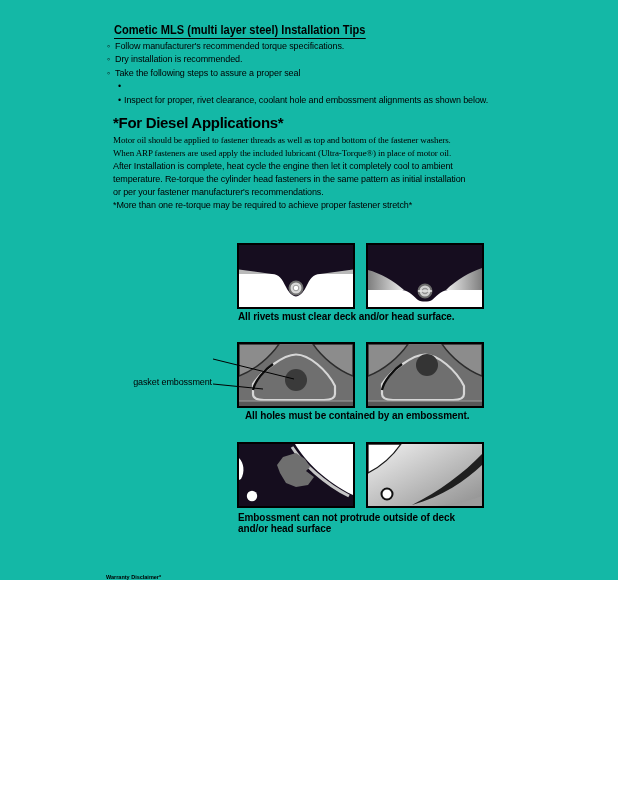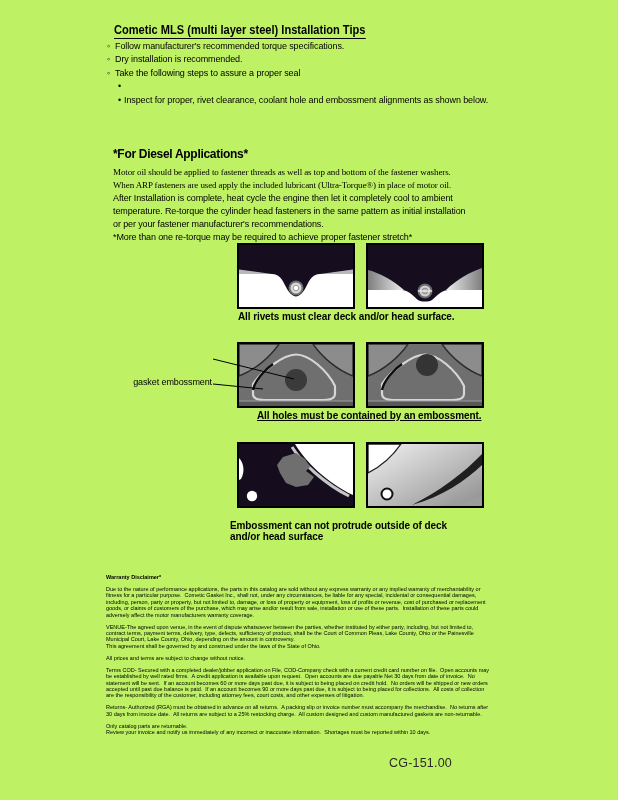--- a/index.html
+++ b/index.html
@@ -1,36 +1,36 @@
 <!DOCTYPE html>
 <html><head>
 <meta charset="utf-8">
 <style>
   html,body{margin:0;padding:0;background:#fff;}
   .page{
-    position:relative;width:618px;height:800px;background:#bef264;
+    position:relative;width:618px;height:580px;background:#14b8a6;
     font-family:"Liberation Sans", sans-serif;color:#000;overflow:hidden;
   }
   .abs{position:absolute;}
   
   .title-wrap{left:114px;top:20px;}
   .title-text{
     display:inline-block;font-size:13.5px;font-weight:700;white-space:pre;
     border-bottom:1.4px solid #000;padding-bottom:1px;
     transform:scaleX(0.82);transform-origin:left bottom;letter-spacing:0;
   }
   
   .bullets{left:107px;top:40px;font-size:9px;letter-spacing:-0.1px;}
   .bullet-row{display:flex;line-height:13.4px;white-space:pre;}
   .bullet-row .marker{width:8px;flex:none;}
   .bullet-row.sub{margin-left:11px;}
   .bullet-row.sub .marker{width:6px;}
   
   .diesel{left:113px;top:116px;font-size:9px;line-height:13px;letter-spacing:-0.12px;}
-  .diesel-heading{font-size:12px;font-weight:700;letter-spacing:-0.3px;line-height:13px;margin-top:32px;}
+  .diesel-heading{font-size:15px;font-weight:700;letter-spacing:-0.3px;line-height:13px;}
   .diesel p{margin:0;white-space:pre;}
   .diesel .p1{margin-top:5px;font-family:Liberation Serif, serif;}
   .diesel .p2{}
   .diesel .p3{}
   
   .dlabel{width:118px;text-align:center;font-size:11.5px;font-weight:700;letter-spacing:0.2px;line-height:12px;margin-top:16px;}
   .dbox{width:114px;height:62px;border:2px solid #000;background:#fff;}
   .dbox svg{display:block;}
   .caption{font-size:10px;font-weight:700;letter-spacing:-0.1px;line-height:10.5px;white-space:pre;}
   .side-label{width:102px;text-align:right;font-size:9px;line-height:10.5px;letter-spacing:-0.1px;white-space:pre;}
@@ -145,21 +145,21 @@
       <rect width="114" height="62" fill="#6f6f6f"></rect>
       <path d="M0,0 L40,0 C31,13 16,26 0,32 Z" fill="#8c8c8c" stroke="#2c2c2c" stroke-width="1.4"></path>
       <path d="M114,0 L74,0 C83,13 98,26 114,32 Z" fill="#8c8c8c" stroke="#2c2c2c" stroke-width="1.4"></path>
       <path d="M14,50 L14,40 C22,28 44,10.5 57,10.5 C70,10.5 88,26 96,42 L96,50 C96,54 92,56 85,56 L25,56 C18,56 14,54 14,50 Z" fill="none" stroke="#d6d6d6" stroke-width="2.2"></path>
       <path d="M14,46 C16,37 25,26 34,20" fill="none" stroke="#0c0c0c" stroke-width="2.4"></path>
       <circle cx="59" cy="21" r="11" fill="#343434"></circle>
       <rect y="57" width="114" height="5" fill="#585858"></rect>
       <line x1="0" y1="57" x2="114" y2="57" stroke="#9d9d9d" stroke-width="1"></line>
     </svg>
   </div>
-  <div class="abs caption" style="left:257px;top:411px;text-decoration:underline;">All holes must be contained by an embossment.</div>
+  <div class="abs caption" style="left:245px;top:411px;">All holes must be contained by an embossment.</div>
 
   <svg class="abs" style="left:210px;top:352px;" width="90" height="42">
     <line x1="3" y1="7" x2="84" y2="27" stroke="#000" stroke-width="1"></line>
     <line x1="3" y1="32" x2="53" y2="37" stroke="#000" stroke-width="1"></line>
   </svg>
 
   <div class="abs dlabel" style="left:237px;top:429px;">RIGHT</div>
   <div class="abs dlabel" style="left:366px;top:429px;">WRONG</div>
 
   <div class="abs dbox" style="left:237px;top:442px;">
@@ -180,21 +180,21 @@
             <stop offset="1" stop-color="#8f8f8f"></stop>
         </linearGradient>
       </defs>
       <rect width="114" height="62" fill="url(#gf1)"></rect>
       <path d="M0,0 L33,0 C24,13 12,23 0,29 Z" fill="#ffffff" stroke="#1a1a1a" stroke-width="1.3"></path>
       <path d="M114,10 C96,29 70,48 44,61 C74,53 98,36 114,21 Z" fill="#1f1f1f"></path>
       <path d="M114,52 C100,57 86,60 70,62 L114,62 Z" fill="#9c9c9c"></path>
       <circle cx="19" cy="50" r="5.5" fill="#ffffff" stroke="#111111" stroke-width="2"></circle>
     </svg>
   </div>
-  <div class="abs caption" style="left:230px;top:513px;margin-top:8px;">Embossment can not protrude outside of deck
+  <div class="abs caption" style="left:238px;top:513px;">Embossment can not protrude outside of deck
 and/or head surface</div>
 
   <div class="abs legal">
     <p class="legal-heading">Warranty Disclaimer*</p>
     <p>Due to the nature of performance applications, the parts in this catalog are sold without any express warranty or any implied warranty of merchantability or
 fitness for a particular purpose.  Cometic Gasket Inc., shall not, under any circumstances, be liable for any special, incidental or consequential damages,
 including, person, party or property, but not limited to, damage, or loss of property or equipment, loss of profits or revenue, cost of purchased or replacement
 goods, or claims of customers of the purchase, which may arise and/or result from sale, installation or use of these parts.  Installation of these parts could
 adversely affect the motor manufacturers warranty coverage.</p>
     <p>VENUE-The agreed upon venue, in the event of dispute whatsoever between the parties, whether instituted by either party, including, but not limited to,

